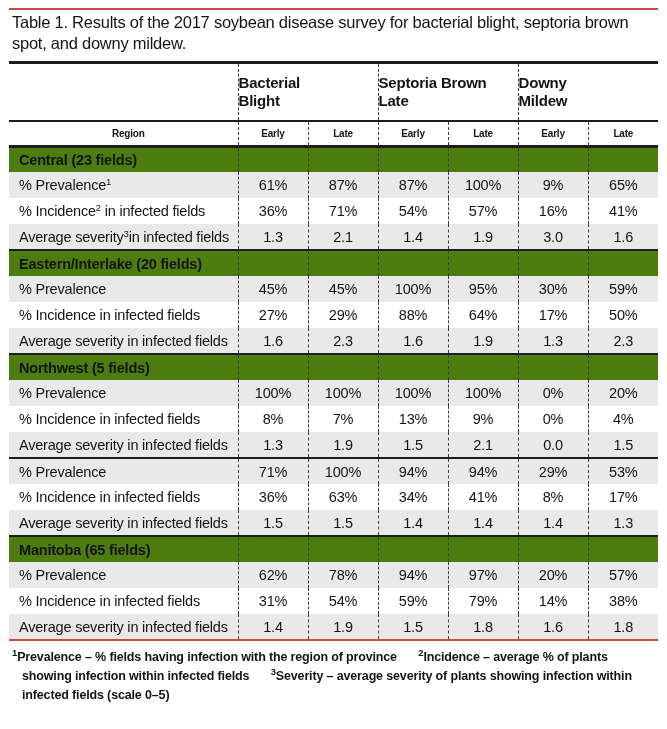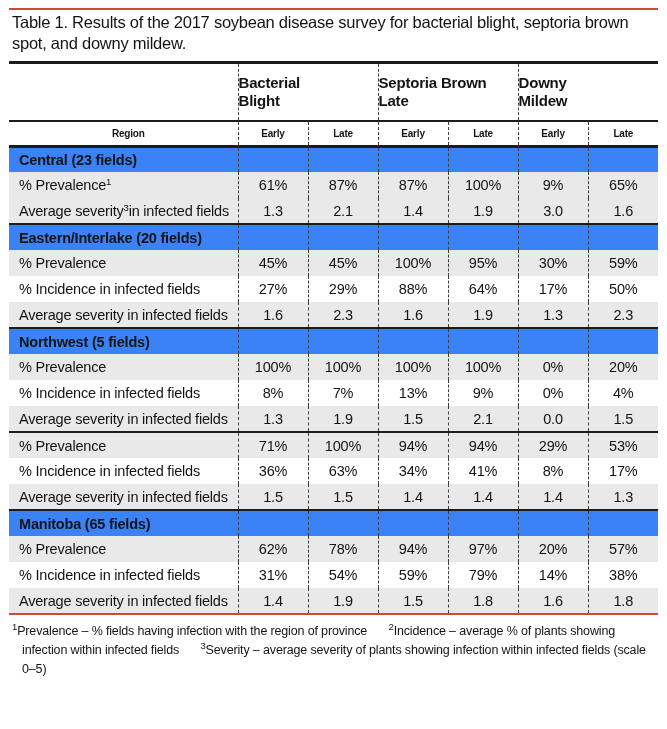--- a/index.html
+++ b/index.html
@@ -23,32 +23,32 @@
   td { padding: 0; font-size: 14.5px; letter-spacing: -0.2px; vertical-align: middle; }
   .dash { border-left: 1px dashed #3d3d3d; }
   tr.disease td {
     height: 59px; border-bottom: 2px solid #1c1c1c; text-align: left;
     font-weight: bold; font-size: 15px; line-height: 1.2;
   }
   tr.cols td {
     height: 25px; border-bottom: 3px solid #1c1c1c;
     font-weight: bold; font-size: 10px; text-align: center;
   }
-  tr.section-head td { height: 26px; background: #3b82f6; }
+  tr.section-head td { height: 26px; background: #4d7c0f; }
   tr.section-head td.region { font-weight: bold; }
   tr.r td { height: 26px; }
   td.region { text-align: left; padding-left: 10px; }
   td.val { text-align: center; }
   tr.stripe td { background: #e9e9e9; }
   tr.sect-end td { border-bottom: 2px solid #1c1c1c; }
   tr.table-end td { border-bottom: 2px solid #cb4a40; }
   sup { font-size: 9.5px; line-height: 0; vertical-align: baseline; position: relative; top: -5px; }
   .footnotes {
     padding: 7px 12px 0 22px; text-indent: -10px;
-    font-size: 12.5px; line-height: 1.5; letter-spacing: -0.15px;
+    font-size: 12.5px; line-height: 1.5; letter-spacing: -0.15px; font-weight: bold;
   }
   .fn + .fn { margin-left: 18px; }
   .dname div { pointer-events: none; }
 </style>
 </head>
 <body>
 
 <div class="page">
   <div class="red-rule top"></div>
   <div class="title">Table 1. Results of the 2017 soybean disease survey for bacterial blight, septoria brown spot, and downy mildew.</div>
@@ -102,20 +102,29 @@
     </tr>
     <tr class="r stripe">
       <td class="region"><span>% Prevalence</span><sup>1</sup><span></span></td>
       <td class="dash val">61%</td>
       <td class="dash val">87%</td>
       <td class="dash val">87%</td>
       <td class="dash val">100%</td>
       <td class="dash val">9%</td>
       <td class="dash val">65%</td>
     </tr>
+    <tr class="r">
+      <td class="region"><span>% Incidence</span><sup>2</sup><span> in infected fields</span></td>
+      <td class="dash val">36%</td>
+      <td class="dash val">71%</td>
+      <td class="dash val">54%</td>
+      <td class="dash val">57%</td>
+      <td class="dash val">16%</td>
+      <td class="dash val">41%</td>
+    </tr>
     <tr class="r stripe sect-end">
       <td class="region"><span>Average severity</span><sup>3</sup><span>in infected fields</span></td>
       <td class="dash val">1.3</td>
       <td class="dash val">2.1</td>
       <td class="dash val">1.4</td>
       <td class="dash val">1.9</td>
       <td class="dash val">3.0</td>
       <td class="dash val">1.6</td>
     </tr>
 

